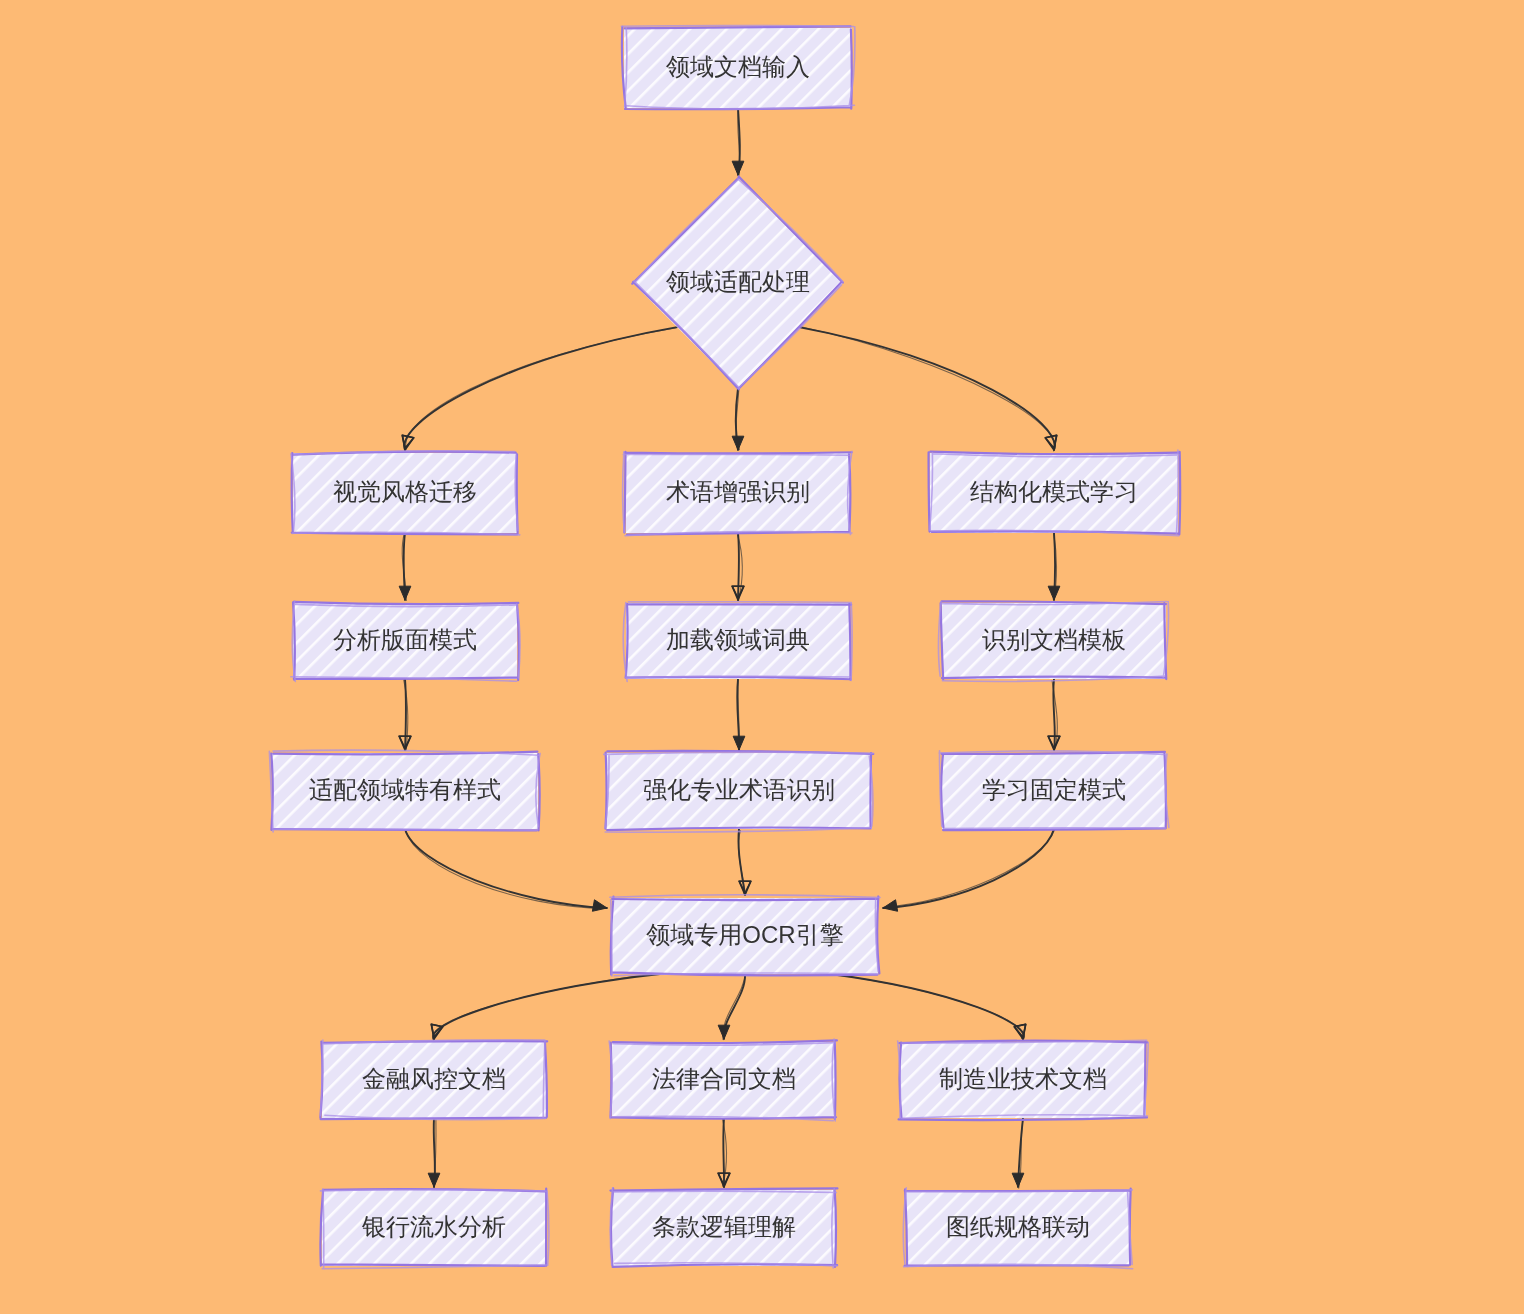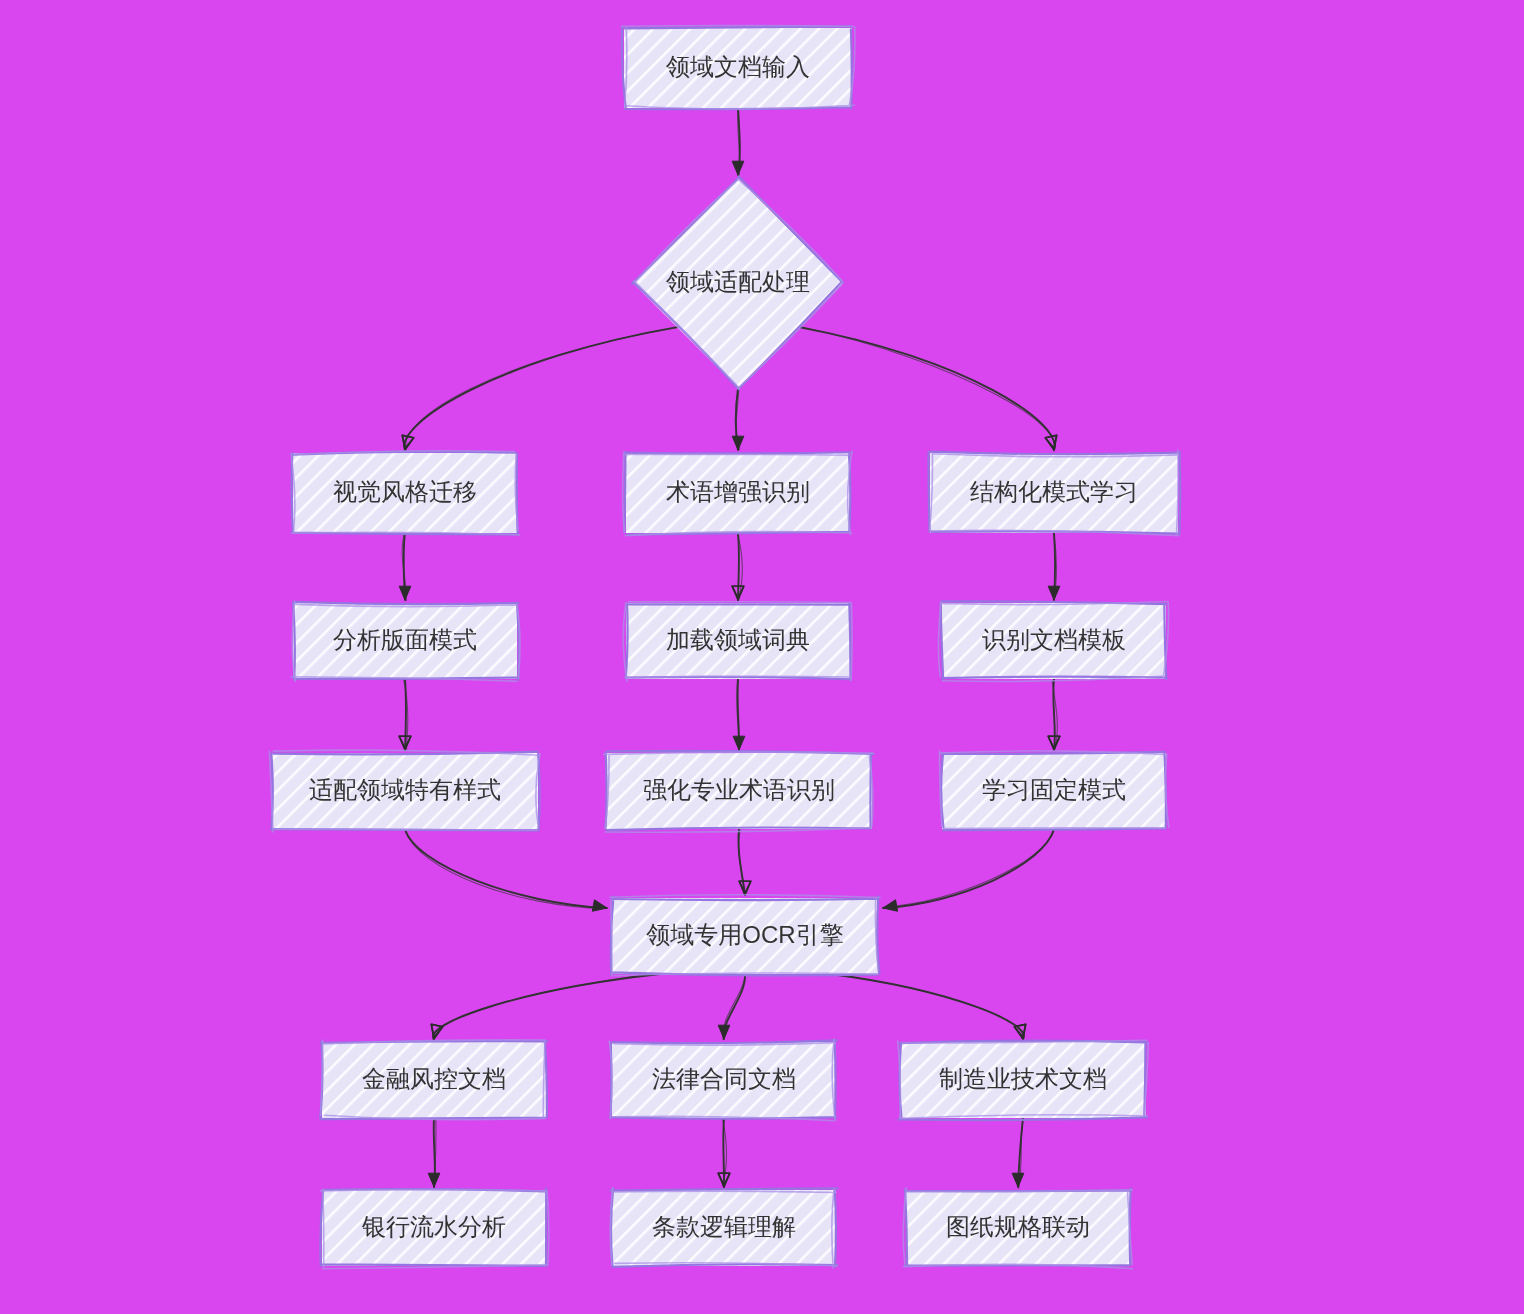--- a/index.html
+++ b/index.html
@@ -11,21 +11,21 @@
   body {
     width: 1524px;
     height: 1314px;
     font-family: "Liberation Sans", "DejaVu Sans", sans-serif;
     overflow: hidden;
   }
   #diagram-root {
     position: relative;
     width: 1524px;
     height: 1314px;
-    background: #d946ef;
+    background: #fdba74;
   }
   svg#flowchart {
     position: absolute;
     left: 0;
     top: 0;
     width: 1524px;
     height: 1314px;
     display: block;
   }
   .node-label {

